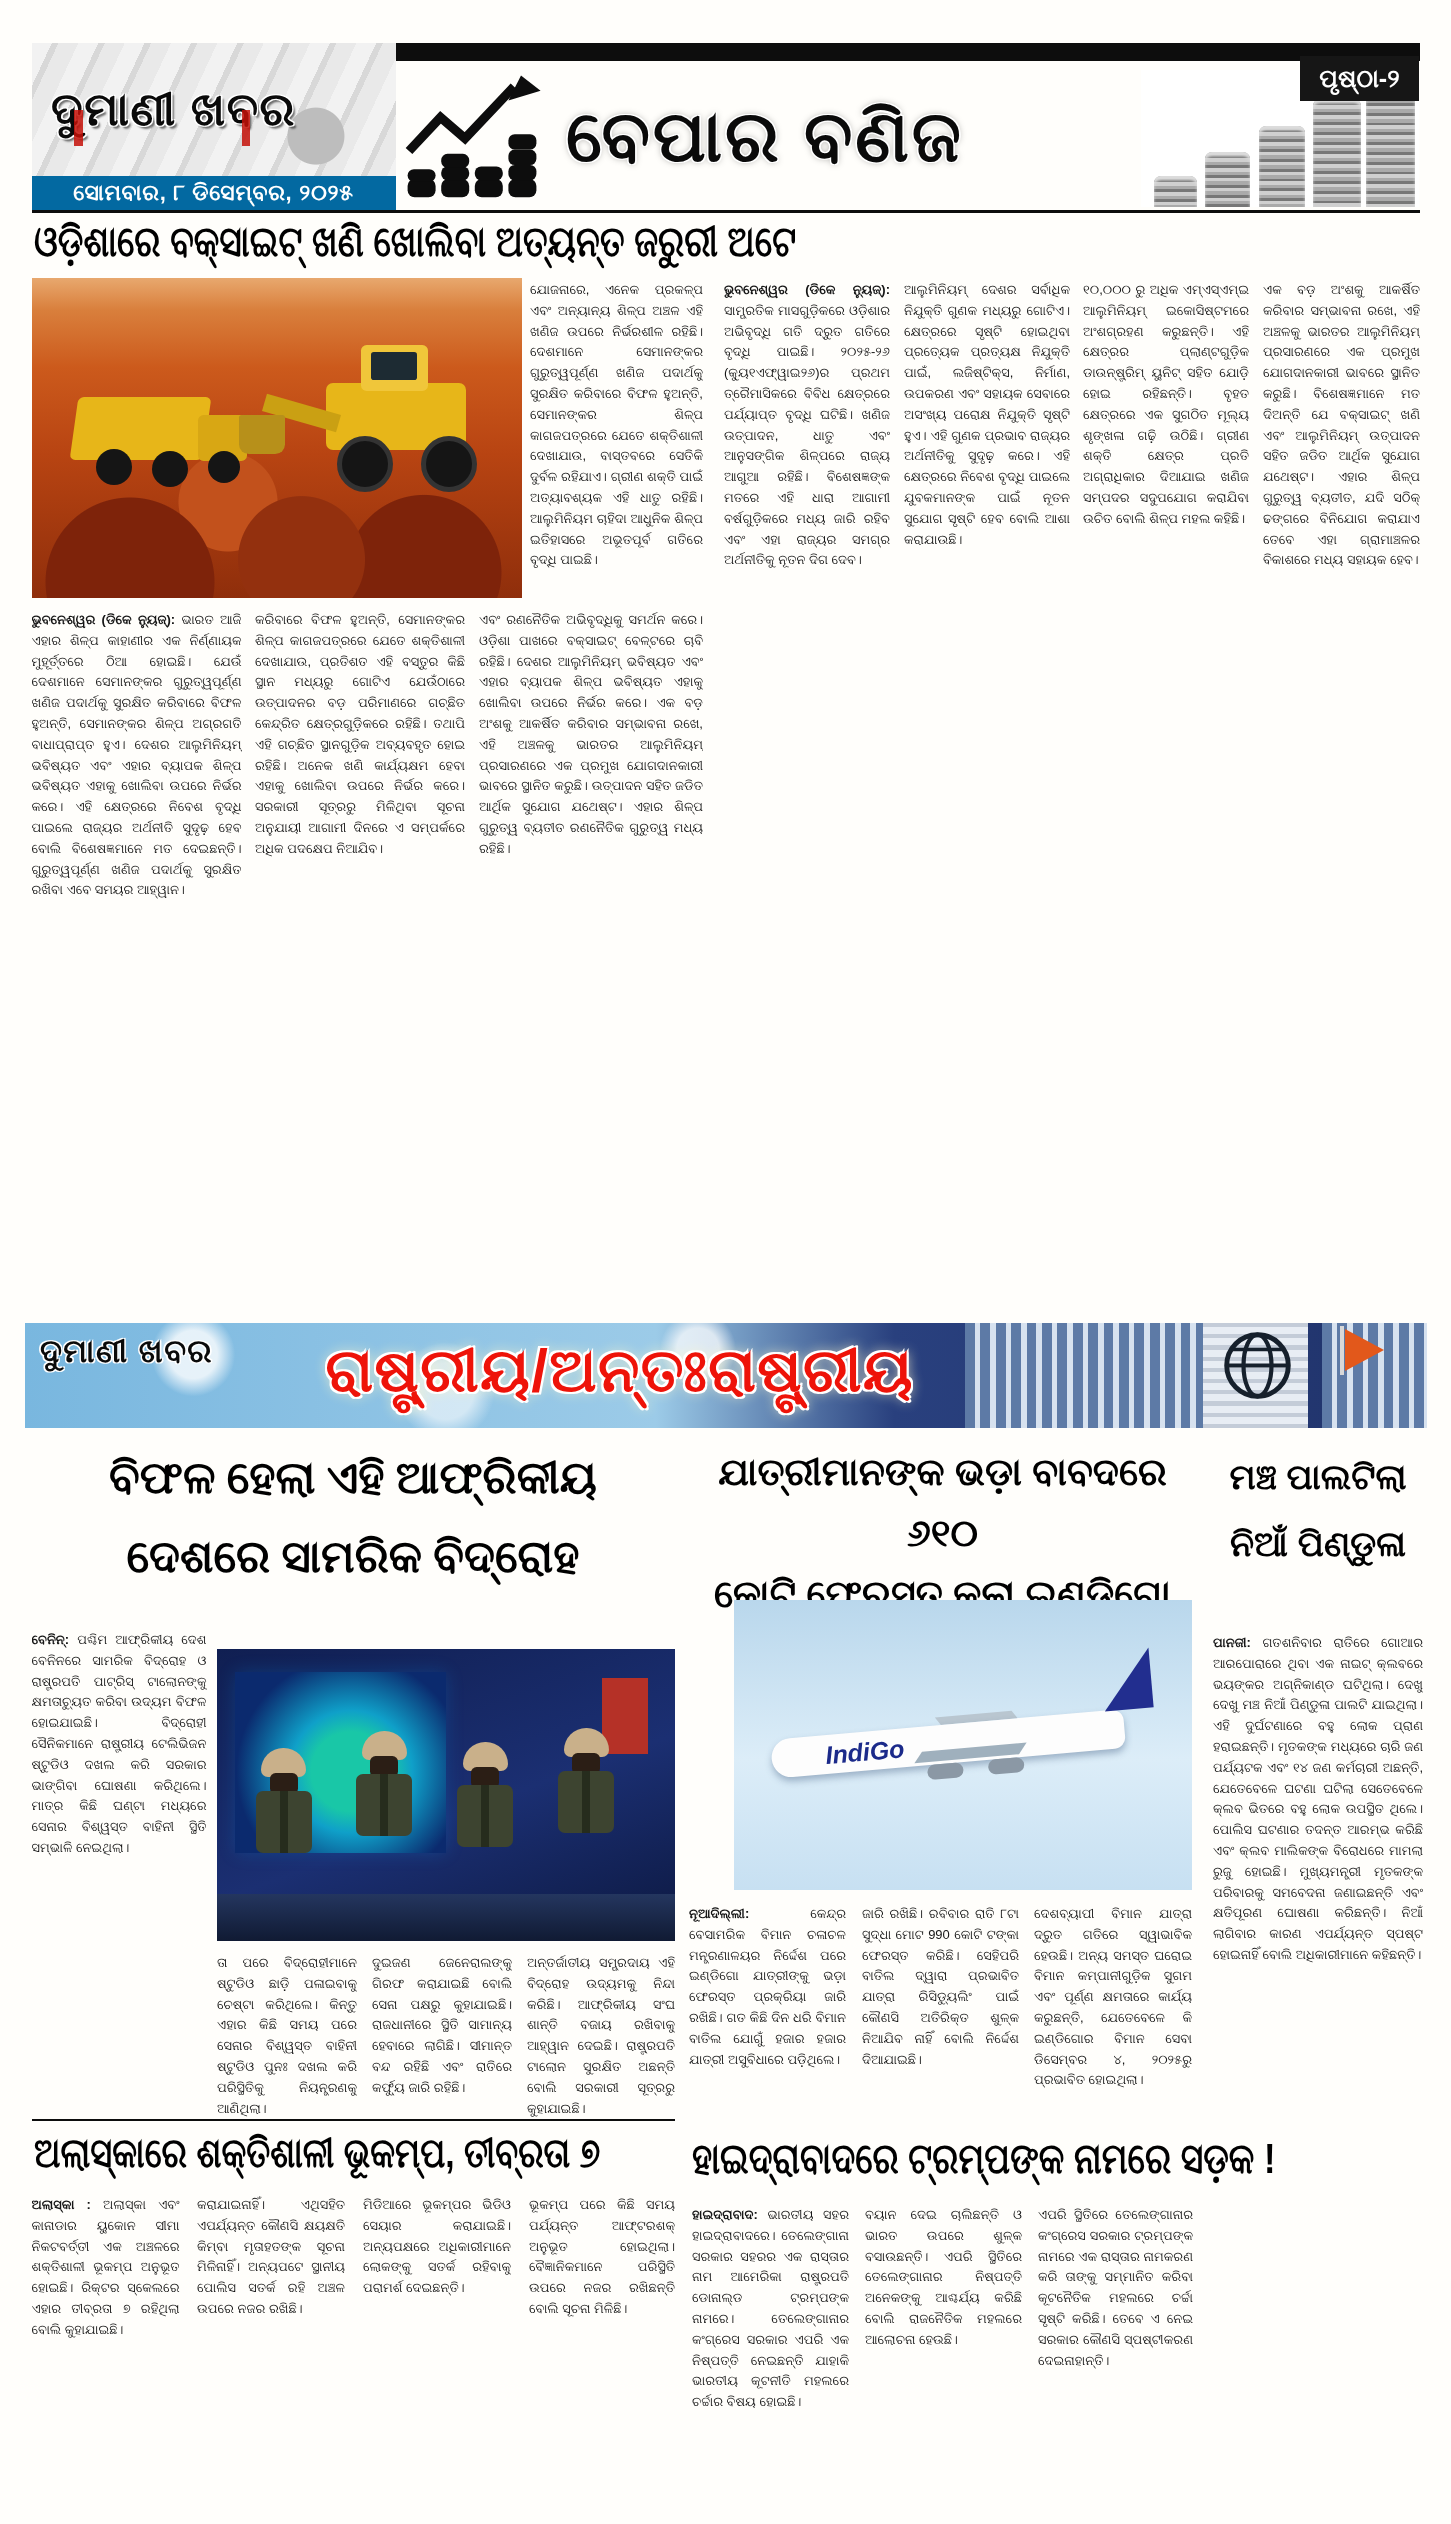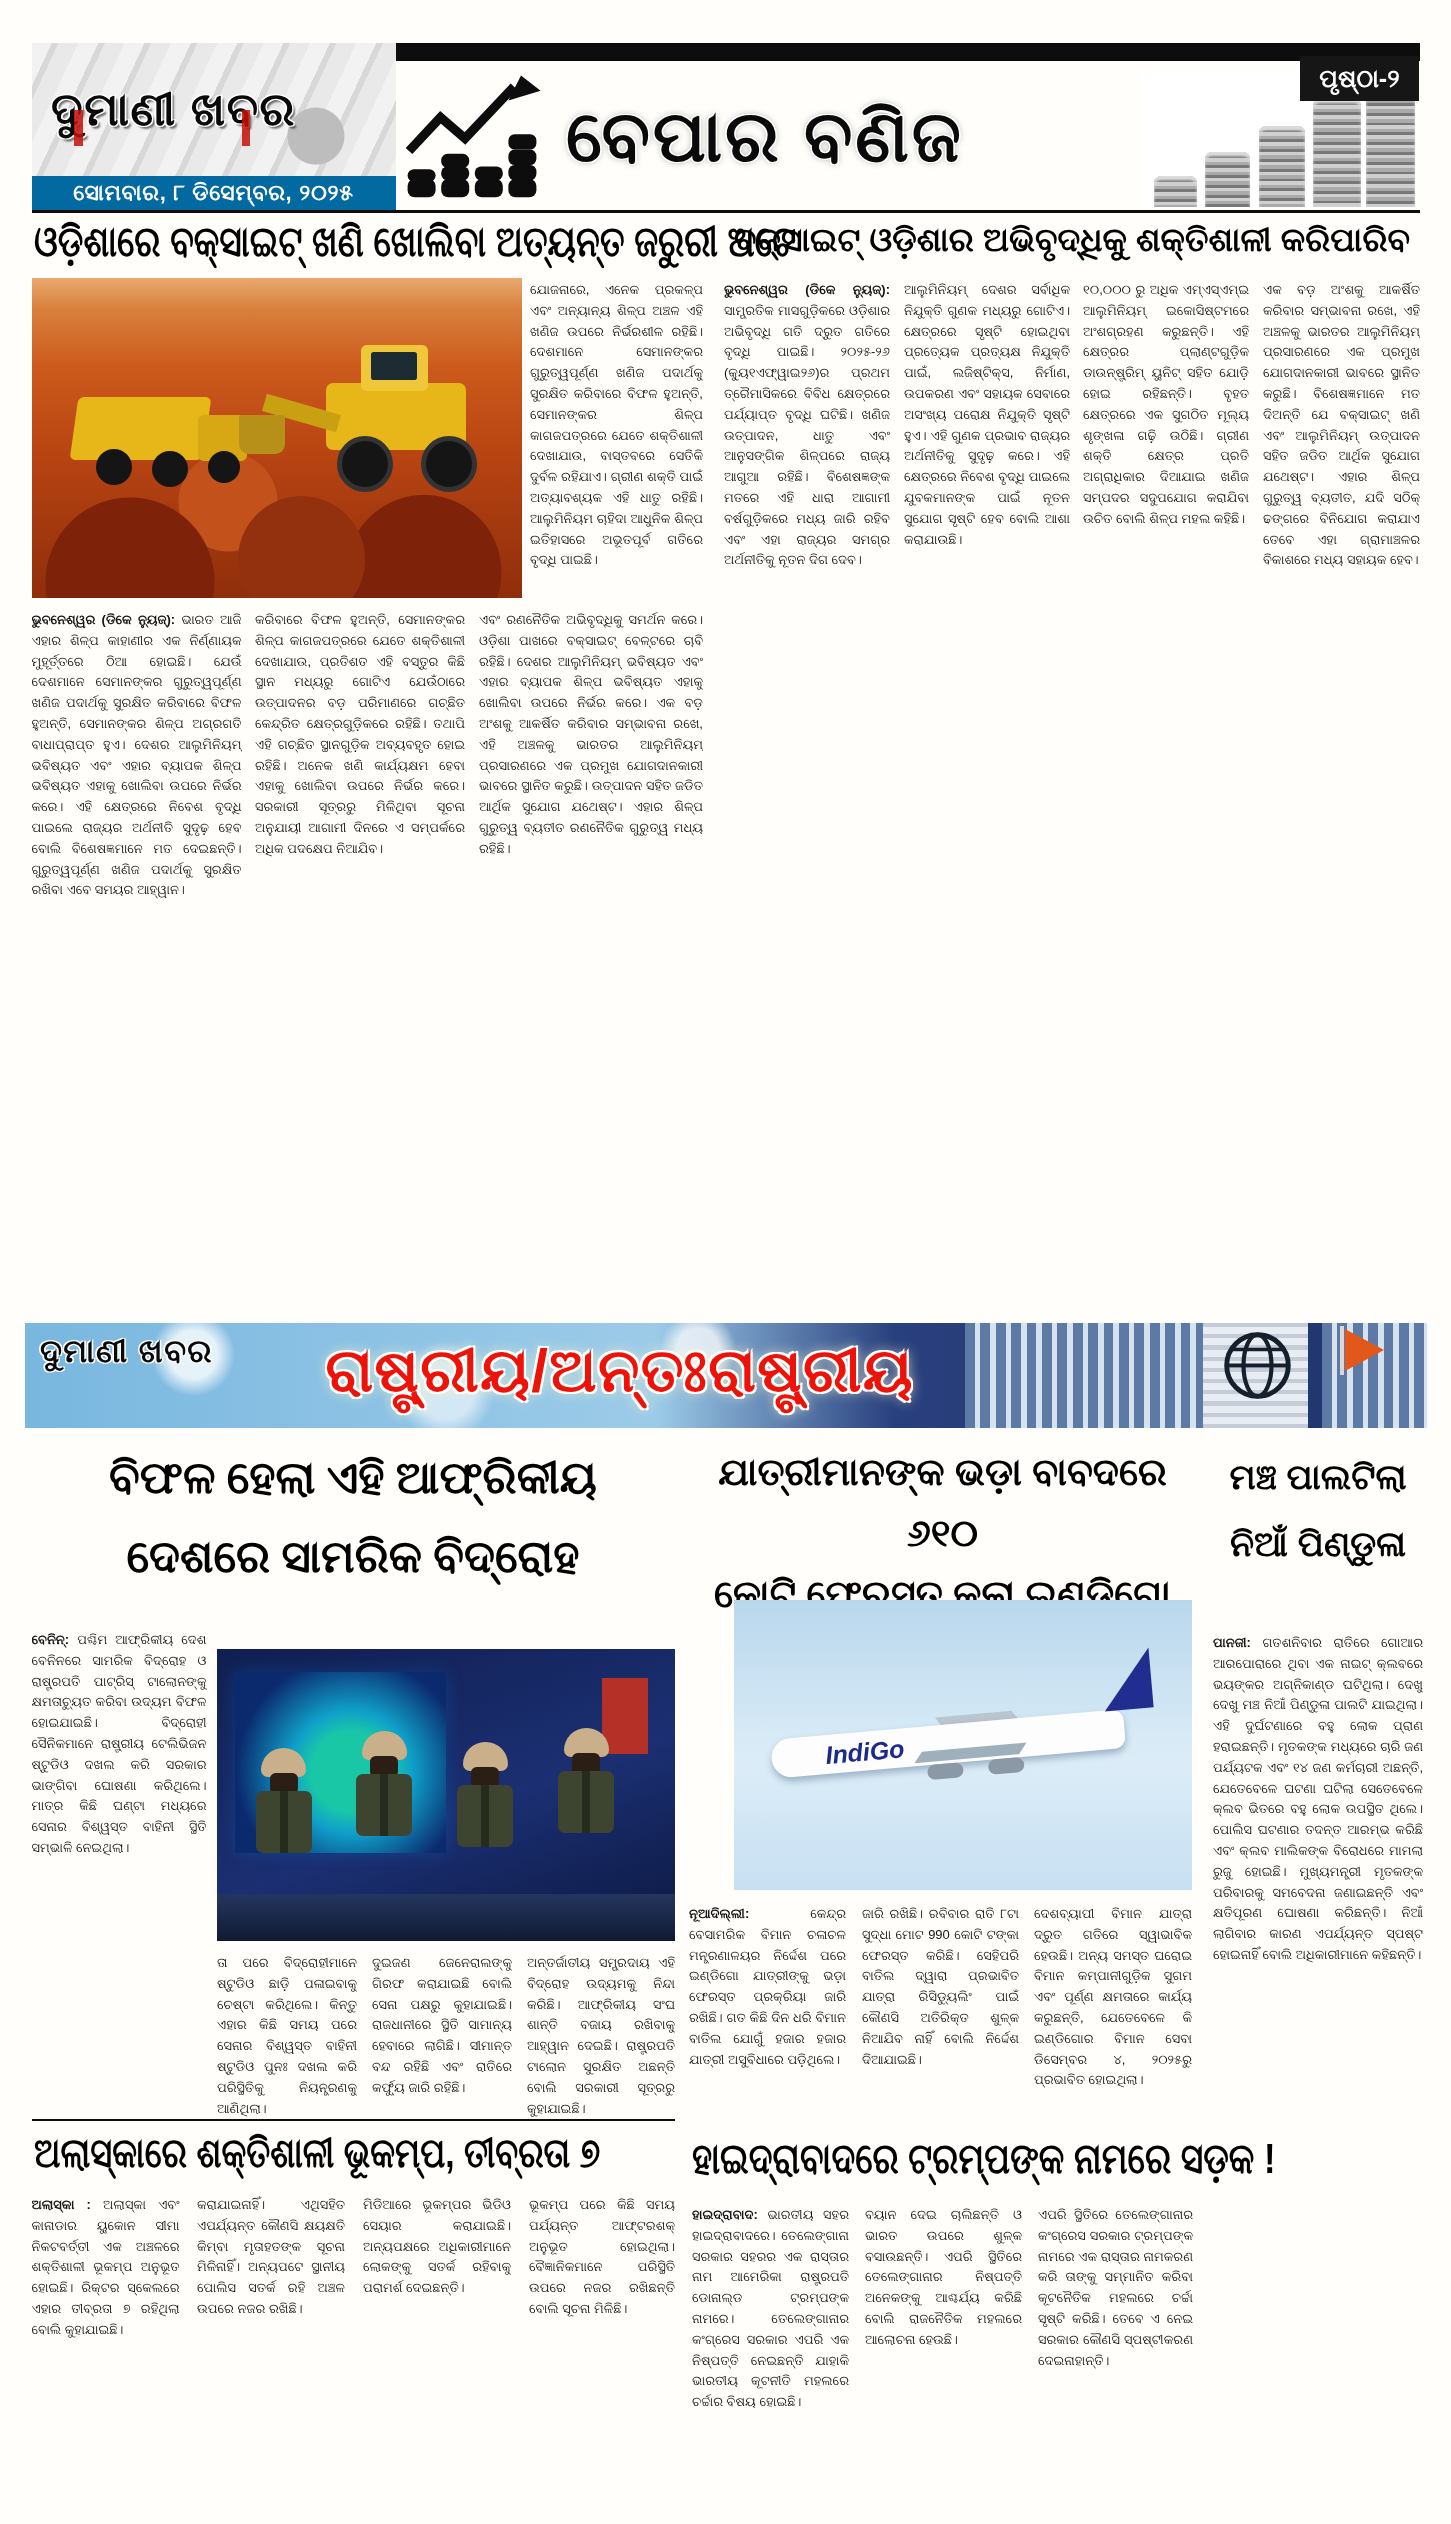--- a/index.html
+++ b/index.html
@@ -164,21 +164,20 @@
 
   <div class="abs col" style="left:530px;top:280px;width:173px;height:322px;">ଯୋଜନାରେ, ଏନେକ ପ୍ରକଳ୍ପ ଏବଂ ଅନ୍ୟାନ୍ୟ ଶିଳ୍ପ ଅଞ୍ଚଳ ଏହି ଖଣିଜ ଉପରେ ନିର୍ଭରଶୀଳ ରହିଛି। ଦେଶମାନେ ସେମାନଙ୍କର ଗୁରୁତ୍ୱପୂର୍ଣ୍ଣ ଖଣିଜ ପଦାର୍ଥକୁ ସୁରକ୍ଷିତ କରିବାରେ ବିଫଳ ହୁଅନ୍ତି, ସେମାନଙ୍କର ଶିଳ୍ପ କାଗଜପତ୍ରରେ ଯେତେ ଶକ୍ତିଶାଳୀ ଦେଖାଯାଉ, ବାସ୍ତବରେ ସେତିକି ଦୁର୍ବଳ ରହିଯାଏ। ଗ୍ରୀଣ ଶକ୍ତି ପାଇଁ ଅତ୍ୟାବଶ୍ୟକ ଏହି ଧାତୁ ରହିଛି। ଆଲୁମିନିୟମ ଚାହିଦା ଆଧୁନିକ ଶିଳ୍ପ ଇତିହାସରେ ଅଭୂତପୂର୍ବ ଗତିରେ ବୃଦ୍ଧି ପାଇଛି।</div>
 
   <div class="abs col" style="left:31.5px;top:610px;width:210px;height:699px;">
     <b class="byline">ଭୁବନେଶ୍ୱର (ଡିକେ ନ୍ୟୁଜ୍):</b>
     <span>ଭାରତ ଆଜି ଏହାର ଶିଳ୍ପ କାହାଣୀର ଏକ ନିର୍ଣ୍ଣାୟକ ମୁହୂର୍ତ୍ତରେ ଠିଆ ହୋଇଛି। ଯେଉଁ ଦେଶମାନେ ସେମାନଙ୍କର ଗୁରୁତ୍ୱପୂର୍ଣ୍ଣ ଖଣିଜ ପଦାର୍ଥକୁ ସୁରକ୍ଷିତ କରିବାରେ ବିଫଳ ହୁଅନ୍ତି, ସେମାନଙ୍କର ଶିଳ୍ପ ଅଗ୍ରଗତି ବାଧାପ୍ରାପ୍ତ ହୁଏ। ଦେଶର ଆଲୁମିନିୟମ୍ ଭବିଷ୍ୟତ ଏବଂ ଏହାର ବ୍ୟାପକ ଶିଳ୍ପ ଭବିଷ୍ୟତ ଏହାକୁ ଖୋଲିବା ଉପରେ ନିର୍ଭର କରେ। ଏହି କ୍ଷେତ୍ରରେ ନିବେଶ ବୃଦ୍ଧି ପାଇଲେ ରାଜ୍ୟର ଅର୍ଥନୀତି ସୁଦୃଢ଼ ହେବ ବୋଲି ବିଶେଷଜ୍ଞମାନେ ମତ ଦେଇଛନ୍ତି। ଗୁରୁତ୍ୱପୂର୍ଣ୍ଣ ଖଣିଜ ପଦାର୍ଥକୁ ସୁରକ୍ଷିତ ରଖିବା ଏବେ ସମୟର ଆହ୍ୱାନ।</span>
   </div>
   <div class="abs col" style="left:255px;top:610px;width:210px;height:699px;">କରିବାରେ ବିଫଳ ହୁଅନ୍ତି, ସେମାନଙ୍କର ଶିଳ୍ପ କାଗଜପତ୍ରରେ ଯେତେ ଶକ୍ତିଶାଳୀ ଦେଖାଯାଉ, ପ୍ରତିଶତ ଏହି ବସ୍ତୁର କିଛି ସ୍ଥାନ ମଧ୍ୟରୁ ଗୋଟିଏ ଯେଉଁଠାରେ ଉତ୍ପାଦନର ବଡ଼ ପରିମାଣରେ ଗଚ୍ଛିତ କେନ୍ଦ୍ରିତ କ୍ଷେତ୍ରଗୁଡ଼ିକରେ ରହିଛି। ତଥାପି ଏହି ଗଚ୍ଛିତ ସ୍ଥାନଗୁଡ଼ିକ ଅବ୍ୟବହୃତ ହୋଇ ରହିଛି। ଅନେକ ଖଣି କାର୍ଯ୍ୟକ୍ଷମ ହେବା ଏହାକୁ ଖୋଲିବା ଉପରେ ନିର୍ଭର କରେ। ସରକାରୀ ସୂତ୍ରରୁ ମିଳିଥିବା ସୂଚନା ଅନୁଯାୟୀ ଆଗାମୀ ଦିନରେ ଏ ସମ୍ପର୍କରେ ଅଧିକ ପଦକ୍ଷେପ ନିଆଯିବ।</div>
   <div class="abs col" style="left:479px;top:610px;width:224px;height:699px;">ଏବଂ ରଣନୈତିକ ଅଭିବୃଦ୍ଧିକୁ ସମର୍ଥନ କରେ। ଓଡ଼ିଶା ପାଖରେ ବକ୍ସାଇଟ୍ ବେଳ୍ଟରେ ଚାବି ରହିଛି। ଦେଶର ଆଲୁମିନିୟମ୍ ଭବିଷ୍ୟତ ଏବଂ ଏହାର ବ୍ୟାପକ ଶିଳ୍ପ ଭବିଷ୍ୟତ ଏହାକୁ ଖୋଲିବା ଉପରେ ନିର୍ଭର କରେ। ଏକ ବଡ଼ ଅଂଶକୁ ଆକର୍ଷିତ କରିବାର ସମ୍ଭାବନା ରଖେ, ଏହି ଅଞ୍ଚଳକୁ ଭାରତର ଆଲୁମିନିୟମ୍ ପ୍ରସାରଣରେ ଏକ ପ୍ରମୁଖ ଯୋଗଦାନକାରୀ ଭାବରେ ସ୍ଥାନିତ କରୁଛି। ଉତ୍ପାଦନ ସହିତ ଜଡିତ ଆର୍ଥିକ ସୁଯୋଗ ଯଥେଷ୍ଟ। ଏହାର ଶିଳ୍ପ ଗୁରୁତ୍ୱ ବ୍ୟତୀତ ରଣନୈତିକ ଗୁରୁତ୍ୱ ମଧ୍ୟ ରହିଛି।</div>
 
-  <div class="abs hl hl-center" style="left:724px;top:222px;width:696px;font-size:33px;">ବକ୍ସାଇଟ୍ ଓଡ଼ିଶାର ଅଭିବୃଦ୍ଧିକୁ ଶକ୍ତିଶାଳୀ କରିପାରିବ</div>
 
   <div class="abs col" style="left:724px;top:280px;width:166px;height:1032px;">
     <b class="byline">ଭୁବନେଶ୍ୱର (ଡିକେ ନ୍ୟୁଜ୍):</b>
     <span>ସାମ୍ପ୍ରତିକ ମାସଗୁଡ଼ିକରେ ଓଡ଼ିଶାର ଅଭିବୃଦ୍ଧି ଗତି ଦ୍ରୁତ ଗତିରେ ବୃଦ୍ଧି ପାଇଛି। ୨୦୨୫-୨୬ (କ୍ୟୁ୧ଏଫ୍‌ୱାଇ୨୬)ର ପ୍ରଥମ ତ୍ରୈମାସିକରେ ବିବିଧ କ୍ଷେତ୍ରରେ ପର୍ଯ୍ୟାପ୍ତ ବୃଦ୍ଧି ଘଟିଛି। ଖଣିଜ ଉତ୍ପାଦନ, ଧାତୁ ଏବଂ ଆନୁସଙ୍ଗିକ ଶିଳ୍ପରେ ରାଜ୍ୟ ଆଗୁଆ ରହିଛି। ବିଶେଷଜ୍ଞଙ୍କ ମତରେ ଏହି ଧାରା ଆଗାମୀ ବର୍ଷଗୁଡ଼ିକରେ ମଧ୍ୟ ଜାରି ରହିବ ଏବଂ ଏହା ରାଜ୍ୟର ସମଗ୍ର ଅର୍ଥନୀତିକୁ ନୂତନ ଦିଗ ଦେବ।</span>
   </div>
   <div class="abs col" style="left:904px;top:280px;width:166px;height:1032px;">ଆଲୁମିନିୟମ୍ ଦେଶର ସର୍ବାଧିକ ନିଯୁକ୍ତି ଗୁଣକ ମଧ୍ୟରୁ ଗୋଟିଏ। କ୍ଷେତ୍ରରେ ସୃଷ୍ଟି ହୋଇଥିବା ପ୍ରତ୍ୟେକ ପ୍ରତ୍ୟକ୍ଷ ନିଯୁକ୍ତି ପାଇଁ, ଲଜିଷ୍ଟିକ୍ସ, ନିର୍ମାଣ, ଉପକରଣ ଏବଂ ସହାୟକ ସେବାରେ ଅସଂଖ୍ୟ ପରୋକ୍ଷ ନିଯୁକ୍ତି ସୃଷ୍ଟି ହୁଏ। ଏହି ଗୁଣକ ପ୍ରଭାବ ରାଜ୍ୟର ଅର୍ଥନୀତିକୁ ସୁଦୃଢ଼ କରେ। ଏହି କ୍ଷେତ୍ରରେ ନିବେଶ ବୃଦ୍ଧି ପାଇଲେ ଯୁବକମାନଙ୍କ ପାଇଁ ନୂତନ ସୁଯୋଗ ସୃଷ୍ଟି ହେବ ବୋଲି ଆଶା କରାଯାଉଛି।</div>
   <div class="abs col" style="left:1083px;top:280px;width:166px;height:1032px;">୧୦,୦୦୦ ରୁ ଅଧିକ ଏମ୍‌ଏସ୍‌ଏମ୍‌ଇ ଆଲୁମିନିୟମ୍ ଇକୋସିଷ୍ଟମରେ ଅଂଶଗ୍ରହଣ କରୁଛନ୍ତି। ଏହି କ୍ଷେତ୍ରର ପ୍ଲାଣ୍ଟଗୁଡ଼ିକ ଡାଉନ୍‌ଷ୍ଟ୍ରିମ୍ ୟୁନିଟ୍ ସହିତ ଯୋଡ଼ି ହୋଇ ରହିଛନ୍ତି। ବୃହତ କ୍ଷେତ୍ରରେ ଏକ ସୁଗଠିତ ମୂଲ୍ୟ ଶୃଙ୍ଖଳା ଗଢ଼ି ଉଠିଛି। ଗ୍ରୀଣ ଶକ୍ତି କ୍ଷେତ୍ର ପ୍ରତି ଅଗ୍ରାଧିକାର ଦିଆଯାଇ ଖଣିଜ ସମ୍ପଦର ସଦୁପଯୋଗ କରାଯିବା ଉଚିତ ବୋଲି ଶିଳ୍ପ ମହଲ କହିଛି।</div>
   <div class="abs col" style="left:1263px;top:280px;width:157px;height:1032px;">ଏକ ବଡ଼ ଅଂଶକୁ ଆକର୍ଷିତ କରିବାର ସମ୍ଭାବନା ରଖେ, ଏହି ଅଞ୍ଚଳକୁ ଭାରତର ଆଲୁମିନିୟମ୍ ପ୍ରସାରଣରେ ଏକ ପ୍ରମୁଖ ଯୋଗଦାନକାରୀ ଭାବରେ ସ୍ଥାନିତ କରୁଛି। ବିଶେଷଜ୍ଞମାନେ ମତ ଦିଅନ୍ତି ଯେ ବକ୍ସାଇଟ୍ ଖଣି ଏବଂ ଆଲୁମିନିୟମ୍ ଉତ୍ପାଦନ ସହିତ ଜଡିତ ଆର୍ଥିକ ସୁଯୋଗ ଯଥେଷ୍ଟ। ଏହାର ଶିଳ୍ପ ଗୁରୁତ୍ୱ ବ୍ୟତୀତ, ଯଦି ସଠିକ୍ ଢଙ୍ଗରେ ବିନିଯୋଗ କରାଯାଏ ତେବେ ଏହା ଗ୍ରାମାଞ୍ଚଳର ବିକାଶରେ ମଧ୍ୟ ସହାୟକ ହେବ।</div>
 
   <div class="abs banner">

